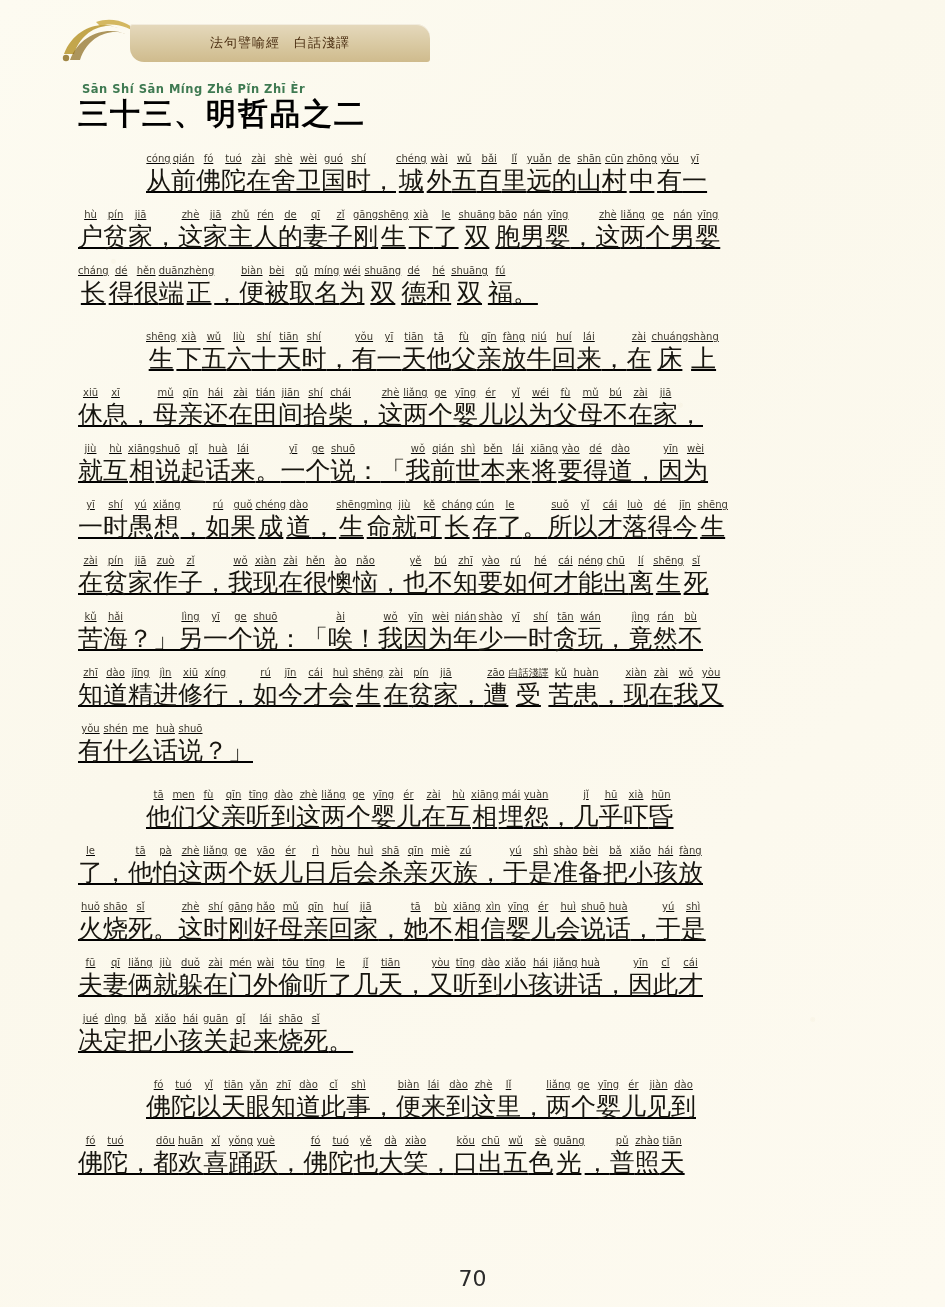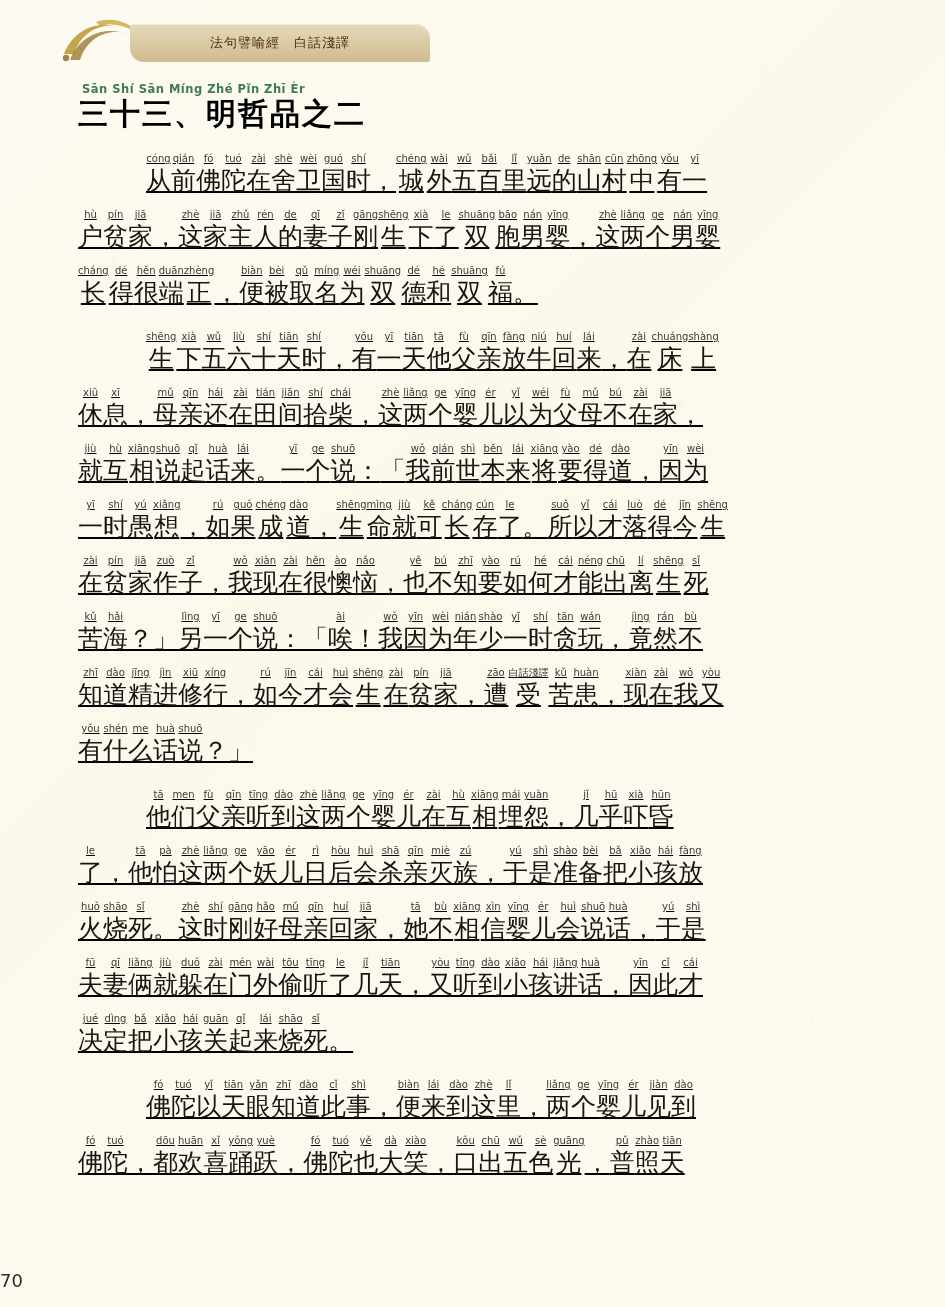--- a/index.html
+++ b/index.html
@@ -104,22 +104,23 @@
     line-height: 30px;
     color: #17150f;
     letter-spacing: 0;
   }
   
   .ch.punct .hz { color:#17150f; }
 
   
   .page-number {
     position:absolute; left:0; right:0; bottom: 16px;
+    text-align:center;
     font-family: "DejaVu Sans", sans-serif;
-    font-size: 18px;
+    font-size: 22px;
     color: #2b2b2b;
   }
 </style>
 </head>
 <body>
 
 <div class="paper-texture"></div>
 
 <div class="header">
   <svg class="swirl" viewBox="0 0 86 52">

